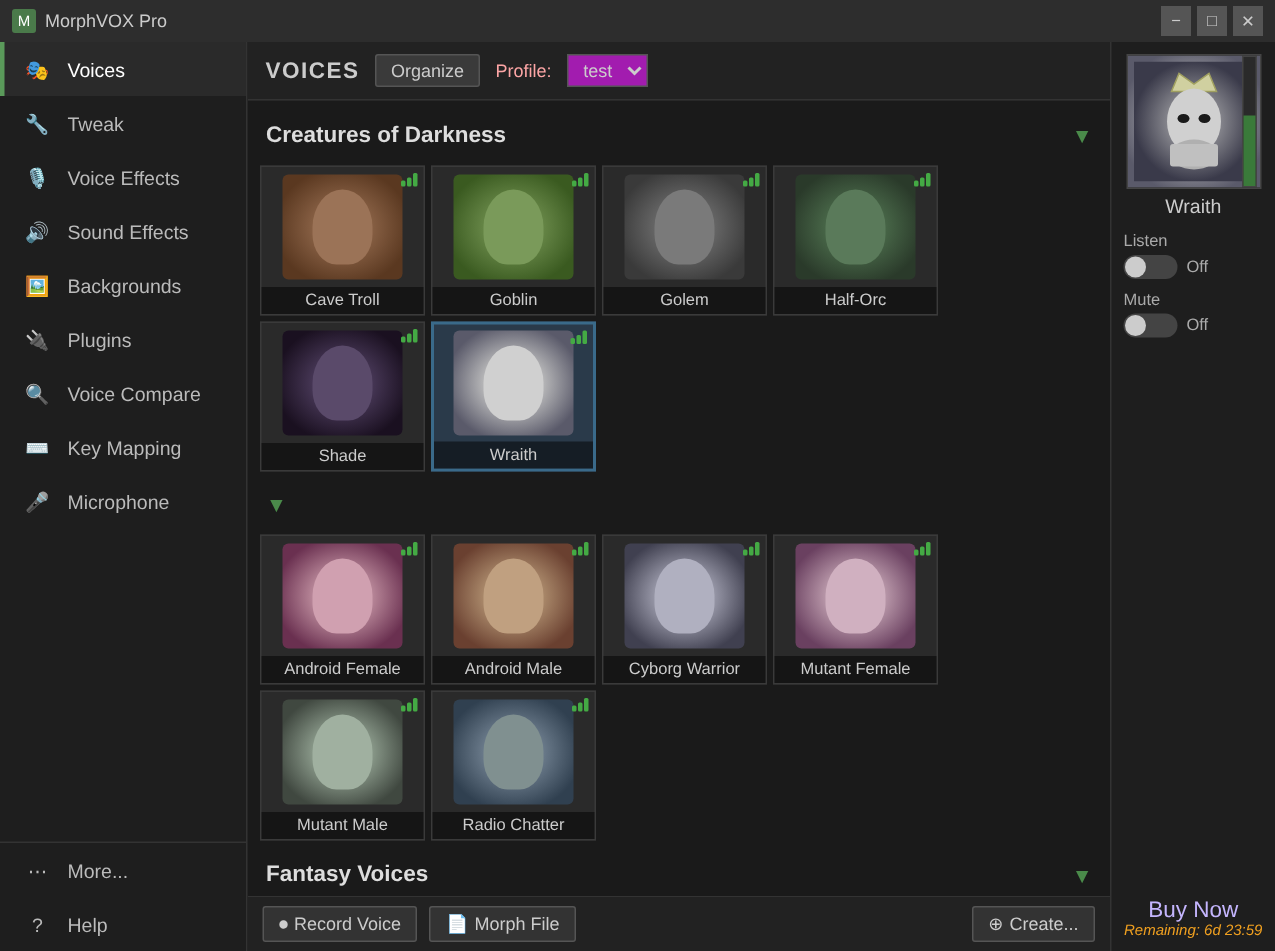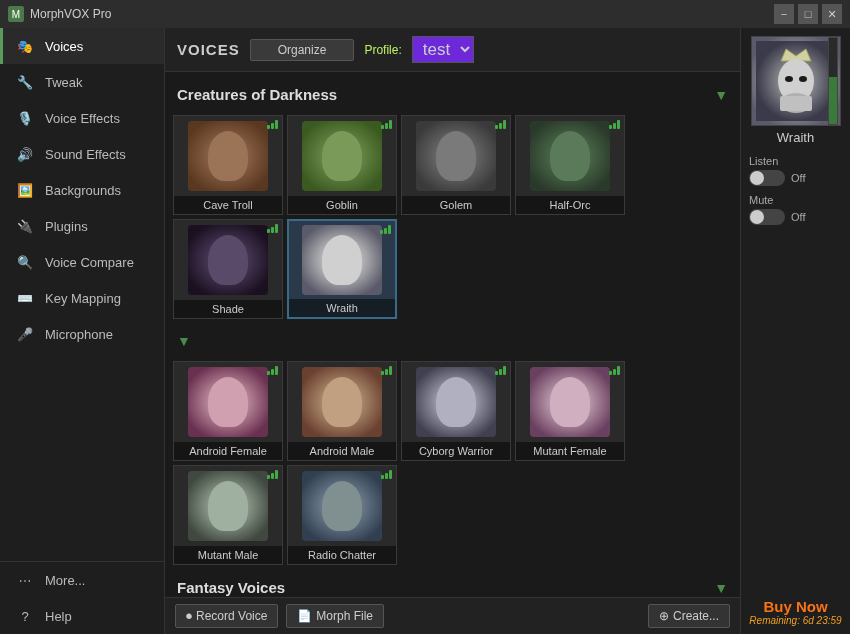--- a/index.html
+++ b/index.html
@@ -126,32 +126,32 @@
     .top-bar-title {
       font-size: 15px;
       font-weight: bold;
       color: #ccc;
       letter-spacing: 1px;
     }
     .organize-btn {
       background: #3a3a3a;
       border: 1px solid #555;
       color: #ccc;
-      padding: 3px 27px;
+      padding: 3px 10px;
       cursor: pointer;
       font-size: 12px;
       border-radius: 2px;
     }
-    .profile-label { color: #bef264; font-size: 12px; }
+    .profile-label { color: #fca5a5; font-size: 12px; }
     .profile-select {
-      background: #6d28d9;
+      background: #a21caf;
       border: 1px solid #555;
       color: #ccc;
       padding: 2px 6px;
-      font-size: 17px;
+      font-size: 12px;
     }
     .search-input {
       background: #333;
       border: 1px solid #555;
       color: #ccc;
       padding: 3px 8px;
       font-size: 12px;
       width: 130px;
     }
 
@@ -338,22 +338,22 @@
     .toggle-state {
       font-size: 11px;
       color: #aaa;
     }
     .buy-now {
       margin-top: auto;
       text-align: center;
     }
     .buy-now-text {
       font-size: 15px;
-      font-weight: bold;
-      color: #f97316;
+      font-weight: normal;
+      color: #c4b5fd;
     }
     .remaining-text {
       font-size: 10px;
       color: #f0a020;
       font-style: italic;
     }
 
     
     .bottom-bar {
       display: flex;

